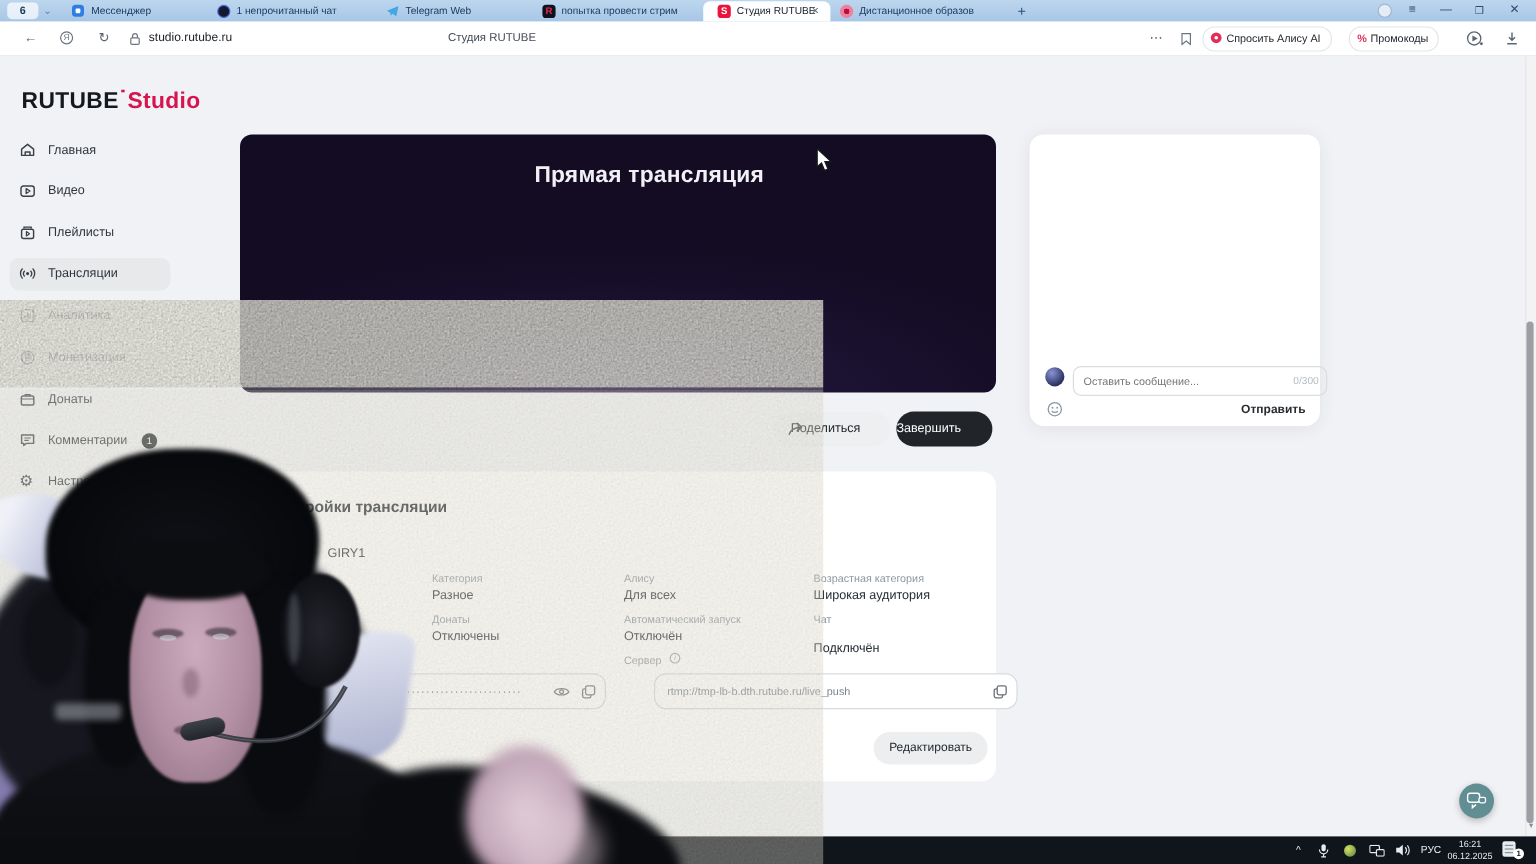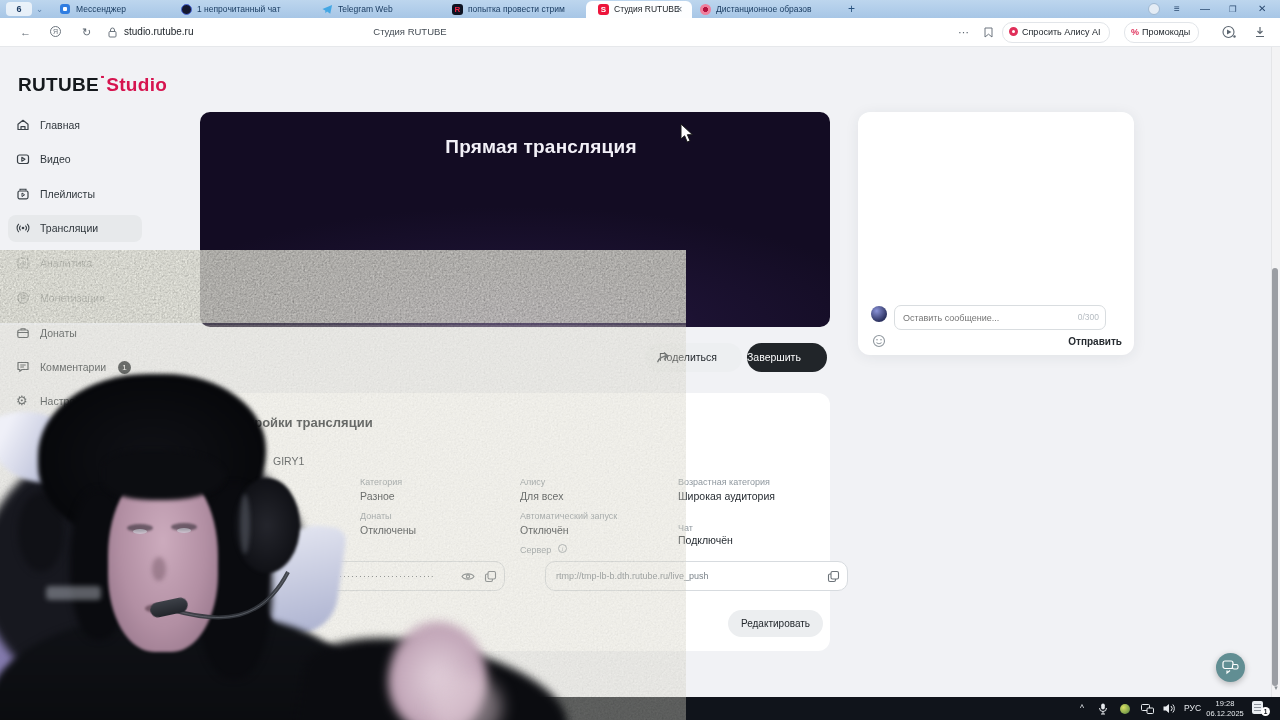--- a/index.html
+++ b/index.html
@@ -42,21 +42,21 @@
   #setheading{position:absolute;left:24px;top:22px;font-size:13px;font-weight:bold;color:#23282d;}
   #streamtitle{position:absolute;left:73px;top:62px;font-size:10.5px;color:#2b3138;}
   .flabel{position:absolute;font-size:9px;color:#8e979e;white-space:nowrap;}
   .fvalue{position:absolute;font-size:10.5px;color:#272d33;white-space:nowrap;}
   .inp{position:absolute;height:30px;border:1px solid #d7dbdf;border-radius:10px;background:#fff;box-sizing:border-box;}
   #keydots{overflow:hidden;font-size:9px;letter-spacing:1px;color:#565d63;line-height:28px;padding-left:10px;width:195px;white-space:nowrap;}
   #serverinput{width:100%;height:100%;border:0;outline:none;background:transparent;border-radius:10px;
     font-family:"Liberation Sans",sans-serif;font-size:9px;color:#7c848b;padding:0 26px 0 10px;box-sizing:border-box;}
   #editbtn{position:absolute;left:528px;top:217px;width:95px;height:27px;border-radius:13.5px;background:#eceef0;
     color:#24292e;font-size:10px;text-align:center;line-height:27px;}
-  #chatcard{left:858px;top:112px;width:276px;height:243px;background:#fff;border-radius:12px;z-index:1;
+  #chatcard{left:858px;top:112px;width:242px;height:243px;background:#fff;border-radius:12px;z-index:1;
     box-shadow:0 2px 14px rgba(40,50,60,.08);}
   #chatavatar{position:absolute;left:13px;top:194px;width:16px;height:16px;border-radius:50%;
     background:radial-gradient(circle at 35% 30%,#8a93d8,#2c3260 70%);}
   #chatinput{position:absolute;left:36px;top:193px;width:212px;height:25px;border:1px solid #d9dde0;border-radius:7px;box-sizing:border-box;}
   #chatinput input{width:100%;height:100%;border:0;outline:none;background:transparent;border-radius:7px;
     font-family:"Liberation Sans",sans-serif;font-size:9px;color:#49505a;padding:0 34px 0 8px;box-sizing:border-box;}
   #chatcount{position:absolute;right:6px;top:6px;font-size:8.5px;color:#b6bcc2;}
   #sendbtn{position:absolute;right:12px;top:224px;font-size:10px;font-weight:bold;color:#272c31;}
   #fab{left:1216px;top:653px;width:29px;height:29px;border-radius:50%;background:#618e93;z-index:2;
     box-shadow:0 2px 6px rgba(0,0,0,.25);}
@@ -234,21 +234,21 @@
     <div class="flabel" style="left:160px;top:84px;">Категория</div>
     <div class="fvalue" style="left:160px;top:97px;">Разное</div>
     <div class="flabel" style="left:320px;top:84px;">Алису</div>
     <div class="fvalue" style="left:320px;top:97px;">Для всех</div>
     <div class="flabel" style="left:478px;top:84px;">Возрастная категория</div>
     <div class="fvalue" style="left:478px;top:97px;">Широкая аудитория</div>
     <div class="flabel" style="left:160px;top:118px;">Донаты</div>
     <div class="fvalue" style="left:160px;top:131px;">Отключены</div>
     <div class="flabel" style="left:320px;top:118px;">Автоматический запуск</div>
     <div class="fvalue" style="left:320px;top:131px;">Отключён</div>
-    <div class="flabel" style="left:478px;top:130px;">Чат</div>
+    <div class="flabel" style="left:478px;top:118px;">Чат</div>
     <div class="fvalue" style="left:478px;top:141px;">Подключён</div>
 
     <div class="flabel" style="left:320px;top:152px;">Сервер</div>
     <span class="abs" style="left:358px;top:151px;width:9px;height:9px;border-radius:50%;border:1px solid #9aa2a9;box-sizing:border-box;color:#9aa2a9;font-size:6px;text-align:center;line-height:8px;font-style:italic;">i</span>
 
     <div class="inp" style="left:48px;top:168px;width:257px;">
       <div id="keydots">············································</div>
       <svg class="abs" style="left:212px;top:9px;" width="14" height="11" viewBox="0 0 14 11">
           <path d="M1 5.5 C3 2 11 2 13 5.5 C11 9 3 9 1 5.5 Z" fill="none" stroke="#6b7278" stroke-width="1.1"></path>
           <circle cx="7" cy="5.5" r="1.6" fill="none" stroke="#6b7278" stroke-width="1.1"></circle>
@@ -307,21 +307,21 @@
     <svg class="abs" style="left:1141px;top:7px;" width="13" height="10" viewBox="0 0 13 10">
         <rect x="0.5" y="0.5" width="8" height="6" rx="1" fill="none" stroke="#e7eaee" stroke-width="1"></rect>
         <rect x="6" y="4" width="6.5" height="5.5" rx="1" fill="#10141b" stroke="#e7eaee" stroke-width="1"></rect>
       </svg>
     <svg class="abs" style="left:1163px;top:6px;" width="13" height="11" viewBox="0 0 13 11">
         <polygon points="0.5,3.5 3,3.5 6,1 6,10 3,7.5 0.5,7.5" fill="#e7eaee"></polygon>
         <path d="M8 3 a3.5 3.5 0 0 1 0 5 M9.8 1.5 a6 6 0 0 1 0 8" fill="none" stroke="#e7eaee" stroke-width="1"></path>
       </svg>
     <div class="tray" style="left:1184px;">РУС</div>
     <div id="clock">
-      <div>19:28</div>
+      <div>16:21</div>
       <div>06.12.2025</div>
     </div>
     <span class="abs" style="left:1252px;top:4px;width:11px;height:13px;background:#e8ecf0;border-radius:2px;">
       <span style="display:block;margin:3px 2px 0;height:1px;background:#8a9099;"></span>
       <span style="display:block;margin:2px 2px 0;height:1px;background:#8a9099;"></span>
       <span style="display:block;margin:2px 2px 0;height:1px;background:#8a9099;"></span>
     </span>
     <span class="abs" style="left:1261px;top:10px;width:9px;height:9px;border-radius:50%;background:#fff;color:#10141b;font-size:6.5px;font-weight:bold;text-align:center;line-height:9px;">1</span>
   </div>
 

